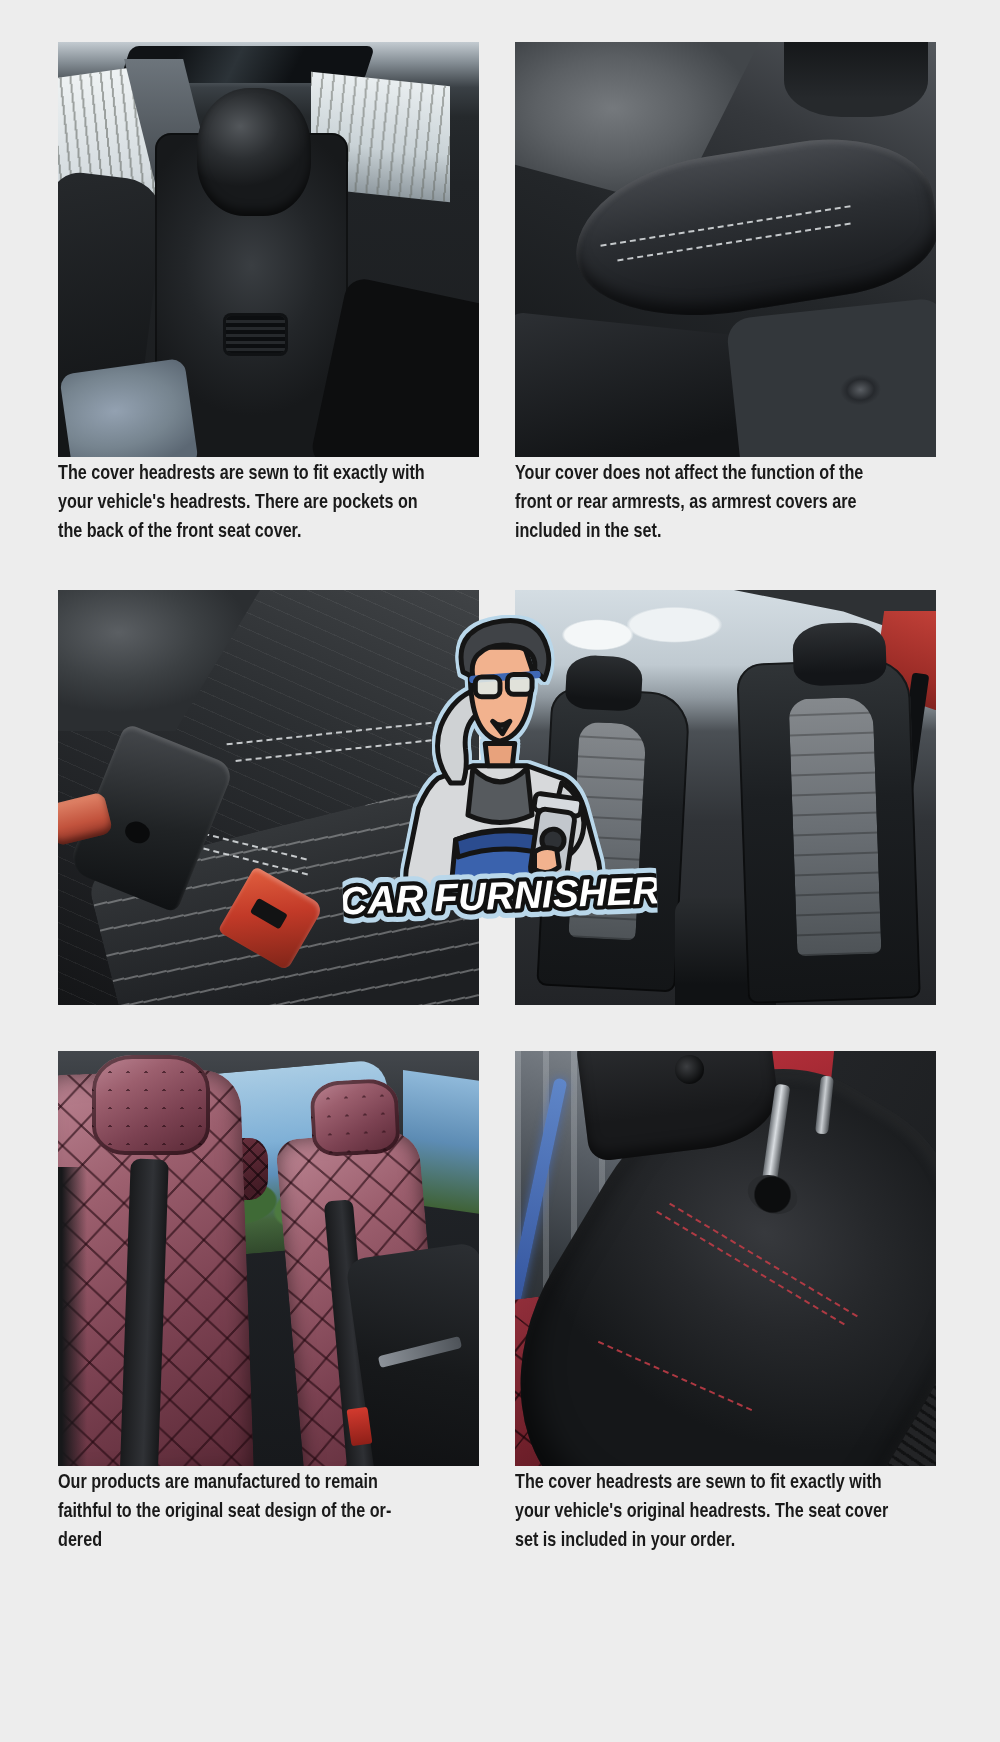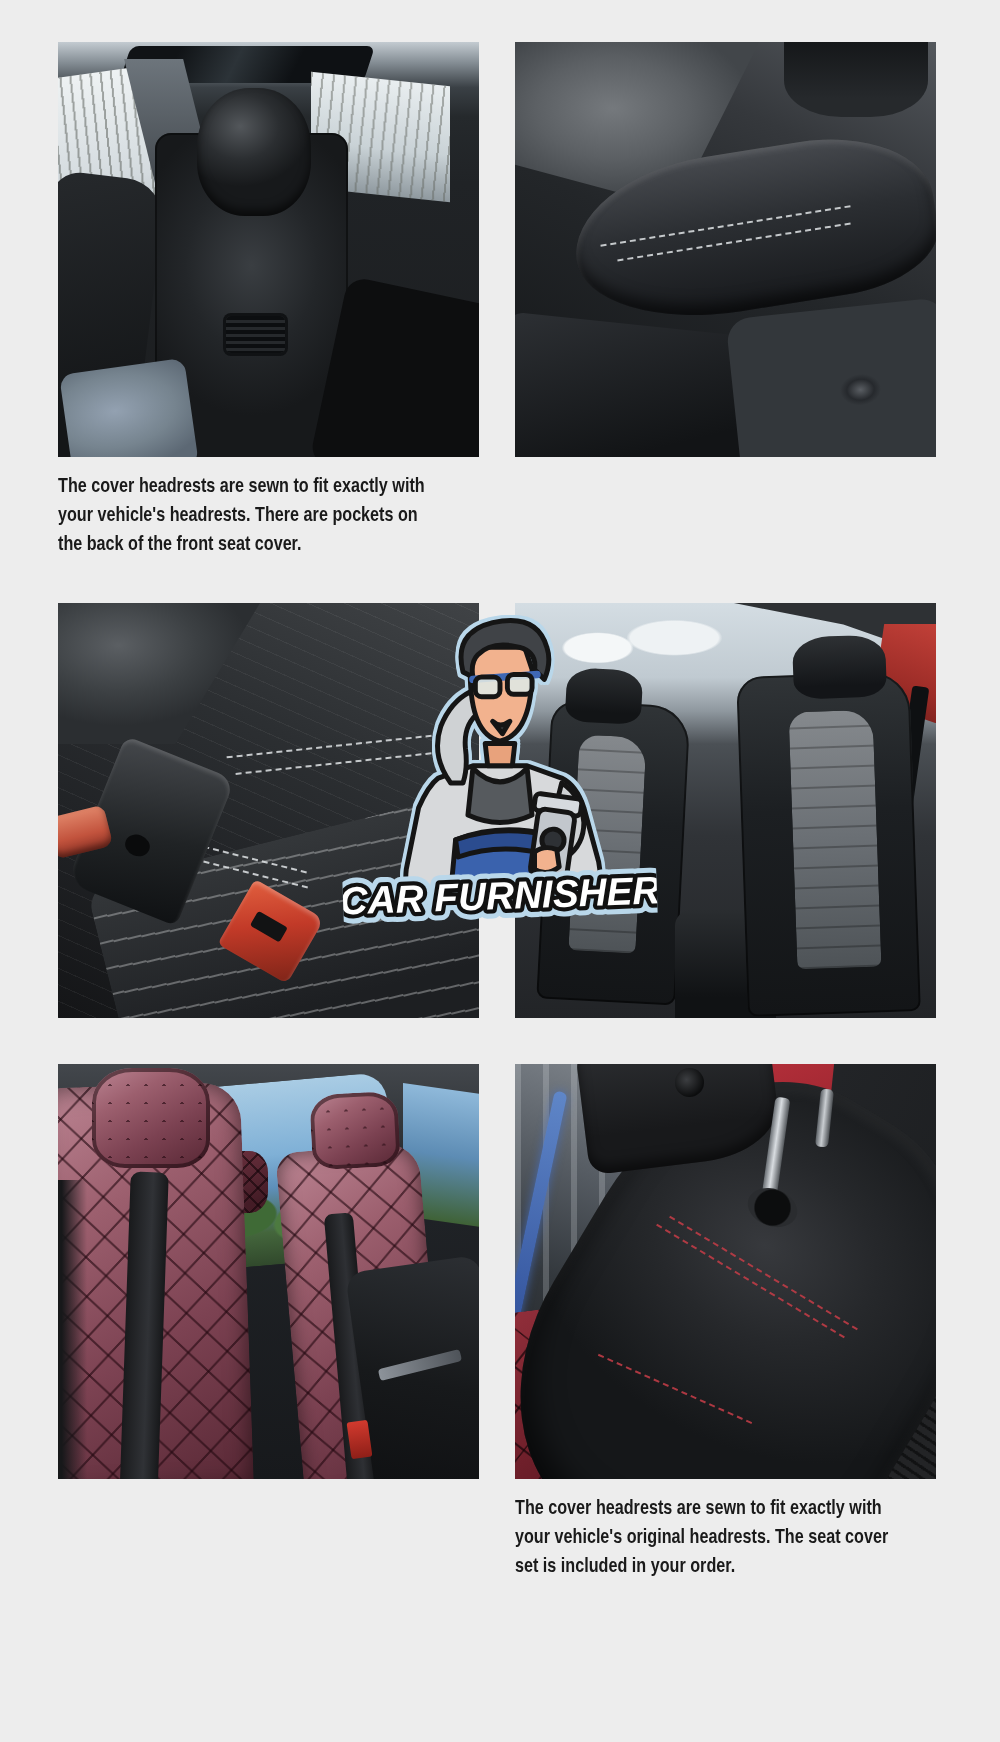--- a/index.html
+++ b/index.html
@@ -15,21 +15,21 @@
     column-gap:36px;
     padding:0 64px 0 58px;
     margin-bottom:46px;
   }
   .row.first{padding-top:42px;}
   .cell{width:421px;margin:0;}
   .photo{
     position:relative;width:421px;height:415px;
     overflow:hidden;background:#202225;
   }
-  .caption{margin-top:13px;}
+  .caption{}
   .cap-line{
     font-size:21px;line-height:29px;font-weight:bold;
     color:#1a1a1a;white-space:nowrap;
     transform:scaleX(.77);transform-origin:0 50%;
     letter-spacing:0px;
   }
   .abs{position:absolute;}
   .stitch{position:absolute;border-top:2px dashed rgba(225,228,230,.85);}
   .stitch.red{border-top:2px dashed rgba(190,60,70,.9);}
 
@@ -168,20 +168,25 @@
     <figure class="cell">
       <div class="photo p2">
         <div class="abs p2-suede"></div>
         <div class="abs p2-headrest"></div>
         <div class="abs p2-seatbase"></div>
         <div class="abs p2-armrest"></div>
         <div class="abs stitch" style="left:20%;top:44%;width:60%;transform:rotate(-9deg);"></div>
         <div class="abs stitch" style="left:24%;top:48%;width:56%;transform:rotate(-9deg);"></div>
         <div class="abs p2-console"></div>
       </div>
+      <figcaption class="caption">
+        <div class="cap-line">Your cover does not affect the function of the</div>
+        <div class="cap-line">front or rear armrests, as armrest covers are</div>
+        <div class="cap-line">included in the set.</div>
+      </figcaption>
     </figure>
 
   </section>
 
   <section class="row">
 
     <figure class="cell">
       <div class="photo p3">
         <div class="abs p3-suede-tl"></div>
         <div class="abs p3-band"></div>
@@ -226,20 +231,25 @@
         <div class="abs p5-bolster-l"></div>
         <div class="abs p5-stripe-l"></div>
         <div class="abs quilt small p5-headrest-left"></div>
         <div class="abs quilt p5-seat-right"></div>
         <div class="abs p5-stripe-r"></div>
         <div class="abs quilt small p5-headrest-right"></div>
         <div class="abs p5-console"></div>
         <div class="abs p5-trim"></div>
         <div class="abs p5-buckle"></div>
       </div>
+      <figcaption class="caption">
+        <div class="cap-line">Our products are manufactured to remain</div>
+        <div class="cap-line">faithful to the original seat design of the or-</div>
+        <div class="cap-line">dered</div>
+      </figcaption>
     </figure>
 
     <figure class="cell">
       <div class="photo p6">
         <div class="abs p6-dash"></div>
         <div class="abs p6-blue"></div>
         <div class="abs p6-redpanel"></div>
         <div class="abs p6-redquilt"></div>
         <div class="abs p6-floor"></div>
         <div class="abs p6-bolster"></div>

